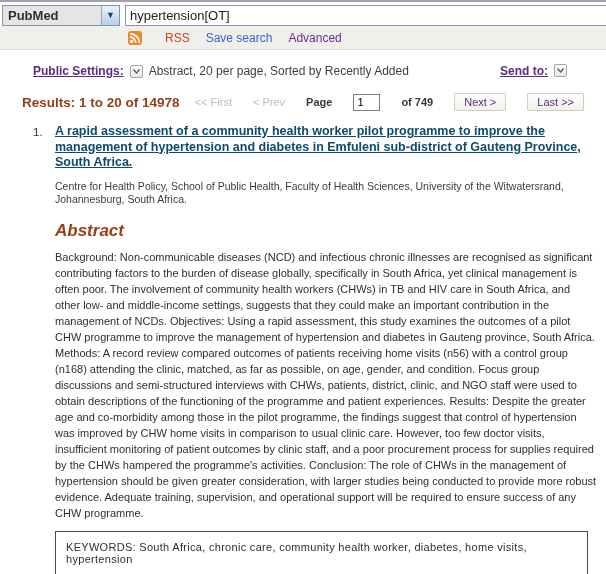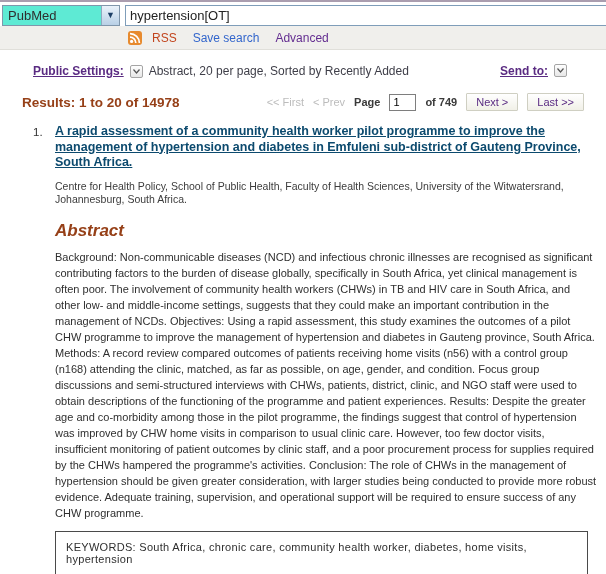--- a/index.html
+++ b/index.html
@@ -10,47 +10,47 @@
     --heading-brown:#964018;
     --free-brown:#9d5a33;
   }
   *{box-sizing:border-box;margin:0;padding:0;}
   html,body{width:606px;height:574px;overflow:hidden;background:#fff;
     font-family:"Liberation Sans","DejaVu Sans",sans-serif;color:#2f2f2f;}
   a{cursor:pointer;}
 
   
   .search-row{display:flex;align-items:center;height:26px;padding-top:2px;border-top:2px solid #aa9daf;}
-  .db-select{width:118px;height:21px;margin-left:2px;border:1px solid #8096ab;background:#5eead4;
-    display:flex;align-items:center;font-size:13px;}
+  .db-select{width:118px;height:21px;margin-left:2px;border:1px solid #8096ab;background:#e5e5e5;
+    display:flex;align-items:center;font-size:13px;font-weight:bold;}
   .db-select .db-label{flex:1;padding-left:5px;}
   .select-arrow{width:18px;height:100%;display:flex;align-items:center;justify-content:center;
     background:linear-gradient(#eaf2fa,#b9d0e6);border-left:1px solid #8fa8c0;color:#1c3f66;font-size:9px;}
   .search-input{flex:1;height:21px;margin-left:5px;border:1px solid #7f9db9;border-right:none;
     font-size:13px;padding:0 4px;font-family:"Liberation Sans",sans-serif;color:#222;outline:none;}
 
   
   .links-row{height:24px;background:#f0efec;border-bottom:1px solid #e0dfda;
     display:flex;align-items:center;padding-left:128px;font-size:12px;}
-  .rss-group{display:flex;align-items:center;gap:10px;}
+  .rss-group{display:flex;align-items:center;gap:23px;}
   .rss-link{color:var(--rss-red);text-decoration:none;}
   .save-search-link{color:var(--link-blue);text-decoration:none;margin-left:16px;}
   .advanced-link{color:var(--link-purple);text-decoration:none;margin-left:16px;}
 
   
   .display-row{margin:14px 33px 0;display:flex;align-items:center;font-size:12px;color:#3e3e48;}
   .bold-purple{font-weight:bold;text-decoration:underline;color:var(--nav-purple);}
   .chev-box{display:inline-flex;align-items:center;justify-content:center;width:13px;height:13px;
     border:1px solid #a5a5a5;border-radius:2px;background:linear-gradient(#fefefe,#e7e7e7);margin:0 6px;}
   .send-to-wrap{margin-left:auto;display:flex;}
 
   
   .results-row{margin:15px 22px 0;display:flex;align-items:center;}
   .results-heading{font-size:13.5px;font-weight:bold;color:var(--heading-brown);}
-  .pagination{margin-left:auto;display:flex;align-items:center;gap:9px;font-size:11px;}
+  .pagination{margin-left:auto;display:flex;align-items:center;gap:21px;font-size:11px;}
   .pg-disabled{color:#bcbcbc;}
   .pg-strong{font-weight:bold;color:#3a3a3a;}
   .page-input{width:27px;height:17px;border:1px solid #7e7e7e;font-size:11px;padding:1px 3px;
     font-family:"Liberation Sans",sans-serif;}
   .pg-btn{border:1px solid #cfcfc2;background:linear-gradient(#ffffff,#f1f0e7);color:var(--nav-purple);
     padding:2px 9px;font-size:11px;border-radius:1px;font-family:"Liberation Sans",sans-serif;cursor:pointer;}
 
   
   .article{margin:13px 8px 0 33px;}
   .cite-row{display:flex;align-items:flex-start;font-size:11px;color:#3c3c3c;}

